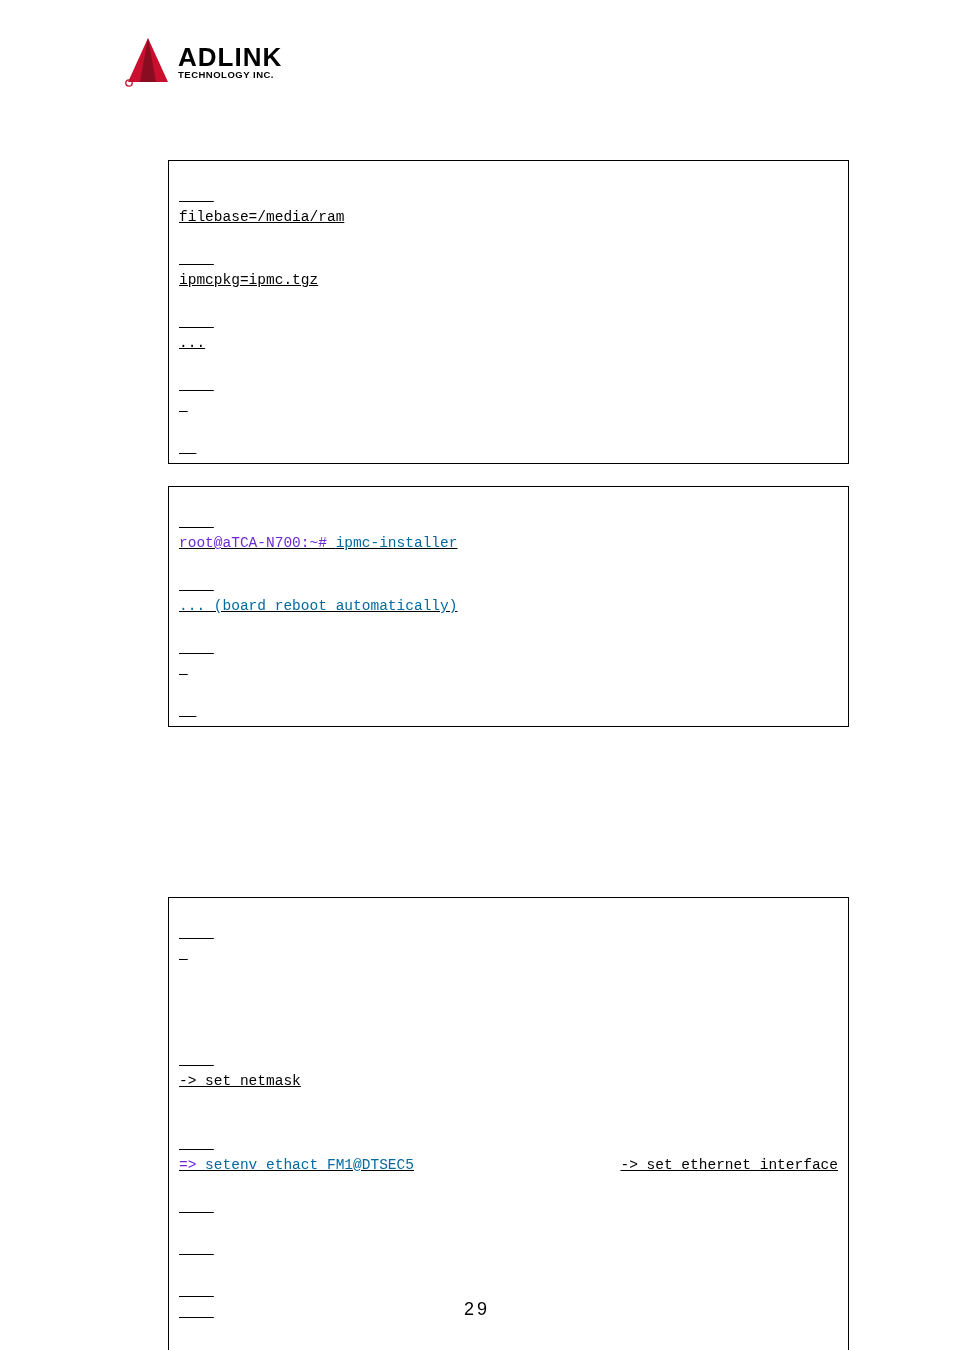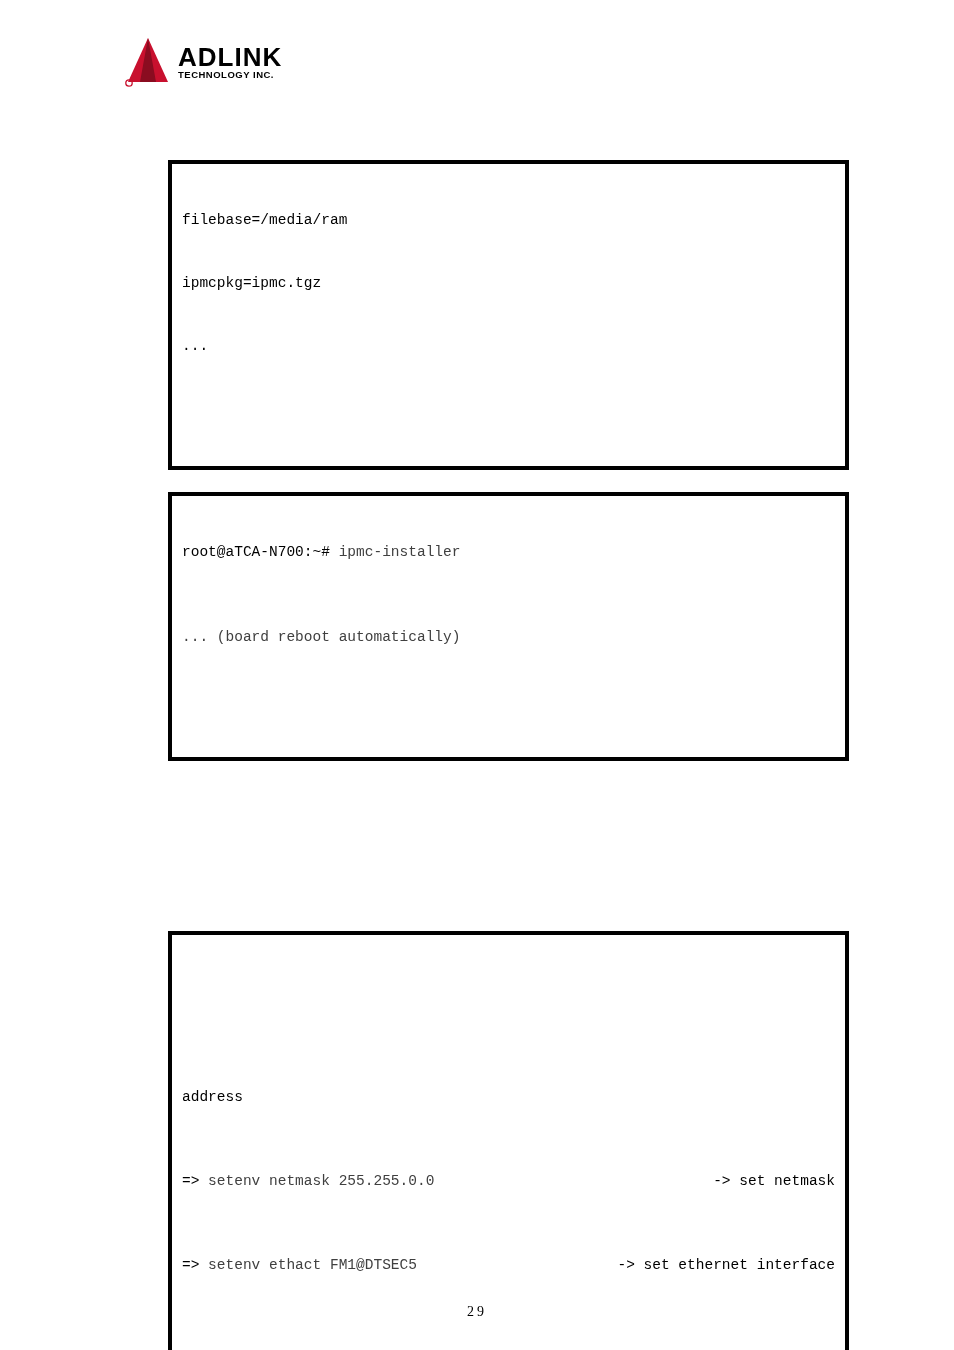--- a/index.html
+++ b/index.html
@@ -18,36 +18,37 @@
   }
   .logo-svg { display: block; }
   .content {
     padding: 120px 105px 0 168px;
     font-family: "Courier New", monospace;
     font-size: 14.5px;
     line-height: 1.45;
     color: #000;
   }
   .codebox {
-    border: 4px solid #000000;
+    border: 1px solid #000000;
     background: #fff;
     padding: 4px 10px;
     margin-bottom: 22px;
     white-space: pre-wrap;
+    text-decoration: underline;
   }
-  .green { color: #404040; margin-top: 22px; }
-  .prompt { color: #000000; }
+  .green { color: #0369a1; }
+  .prompt { color: #6d28d9; }
   .row { display: flex; justify-content: space-between; }
   .pagenum {
     position: absolute;
     bottom: 30px;
     left: 50%;
     transform: translateX(-50%);
-    font-family: Liberation Serif, serif;
-    font-size: 14px;
+    font-family: Liberation Sans, sans-serif;
+    font-size: 18px;
     letter-spacing: 3px;
   }
 </style>
 </head>
 <body>
 
 <div class="logo-block">
   <svg class="logo-svg" width="210" height="58" viewBox="0 0 210 58">
     <polygon points="8,50 28,6 48,50" fill="#c8102e"></polygon>
     <polygon points="20,50 28,6 36,50" fill="#8a0c20"></polygon>
@@ -69,23 +70,22 @@
   <div class="codebox" style="margin-bottom: 170px;">
     <div><span class="prompt">root@aTCA-N700:~# </span><span class="green">ipmc-installer</span></div>
     <div class="green">... (board reboot automatically)</div>
     <div>&nbsp;</div>
   </div>
 
   <div class="codebox">
     <div>&nbsp;</div>
 
 
-    <div>address</div>
 
-    <div class="row"><span><span class="prompt">=&gt; </span><span class="green">setenv netmask 255.255.0.0</span></span><span>-&gt; set netmask</span></div>
+    <div class="row"><span>-&gt; set netmask</span></div>
 
     <div class="row"><span><span class="prompt">=&gt; </span><span class="green">setenv ethact FM1@DTSEC5</span></span><span>-&gt; set ethernet interface</span></div>
     
 
     
 
     
     
 
     

